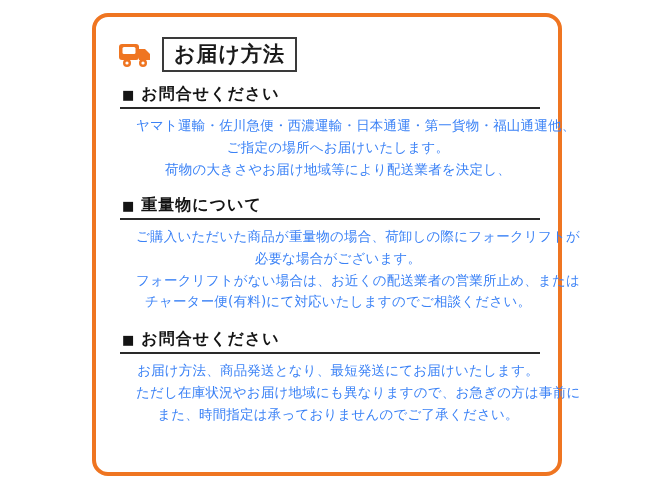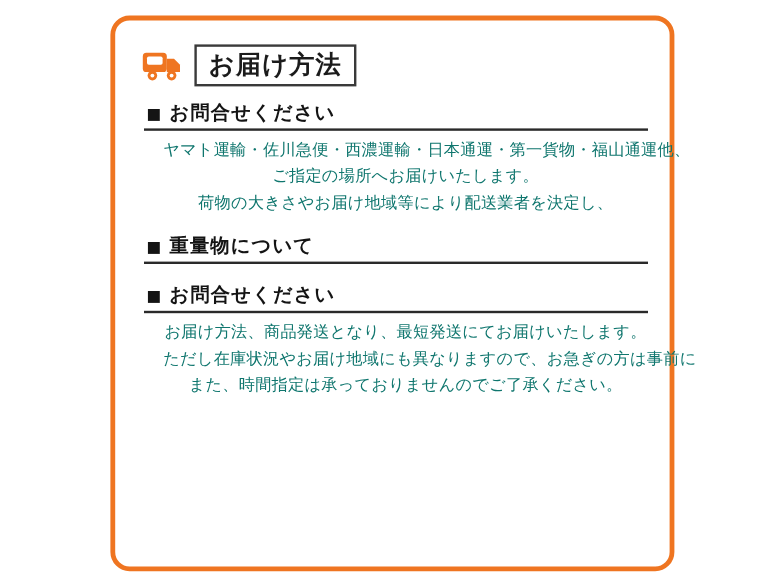--- a/index.html
+++ b/index.html
@@ -70,21 +70,21 @@
     letter-spacing: 1px;
   }
   .section-heading .marker {
     font-size: 13px;
     line-height: 1;
     color: #141414;
   }
   .body-lines {
     margin: 0 0 0 22px;
     font-size: 13.5px;
-    color: #0f766e;
+    color: #3b82f6;
     line-height: 1.62;
     letter-spacing: 0.2px;
   }
   .body-lines div {
     white-space: nowrap;
   }
   .sec-gap-1 { margin-top: 14px; }
   .sec-gap-2 { margin-top: 16px; }
 </style>
 </head>
@@ -118,20 +118,26 @@
         <div>ご指定の場所へお届けいたします。</div>
         <div>荷物の大きさやお届け地域等により配送業者を決定し、</div>
       </div>
     </div>
 
     <div class="section sec-gap-1">
       <div class="section-heading">
         <span class="marker">■</span>
         <span>重量物について</span>
       </div>
+      <div class="body-lines">
+        <div>ご購入いただいた商品が重量物の場合、荷卸しの際にフォークリフトが</div>
+        <div>必要な場合がございます。</div>
+        <div>フォークリフトがない場合は、お近くの配送業者の営業所止め、または</div>
+        <div>チャーター便(有料)にて対応いたしますのでご相談ください。</div>
+      </div>
     </div>
 
     <div class="section sec-gap-2">
       <div class="section-heading">
         <span class="marker">■</span>
         <span>お問合せください</span>
       </div>
       <div class="body-lines">
         <div>お届け方法、商品発送となり、最短発送にてお届けいたします。</div>
         <div>ただし在庫状況やお届け地域にも異なりますので、お急ぎの方は事前に</div>

